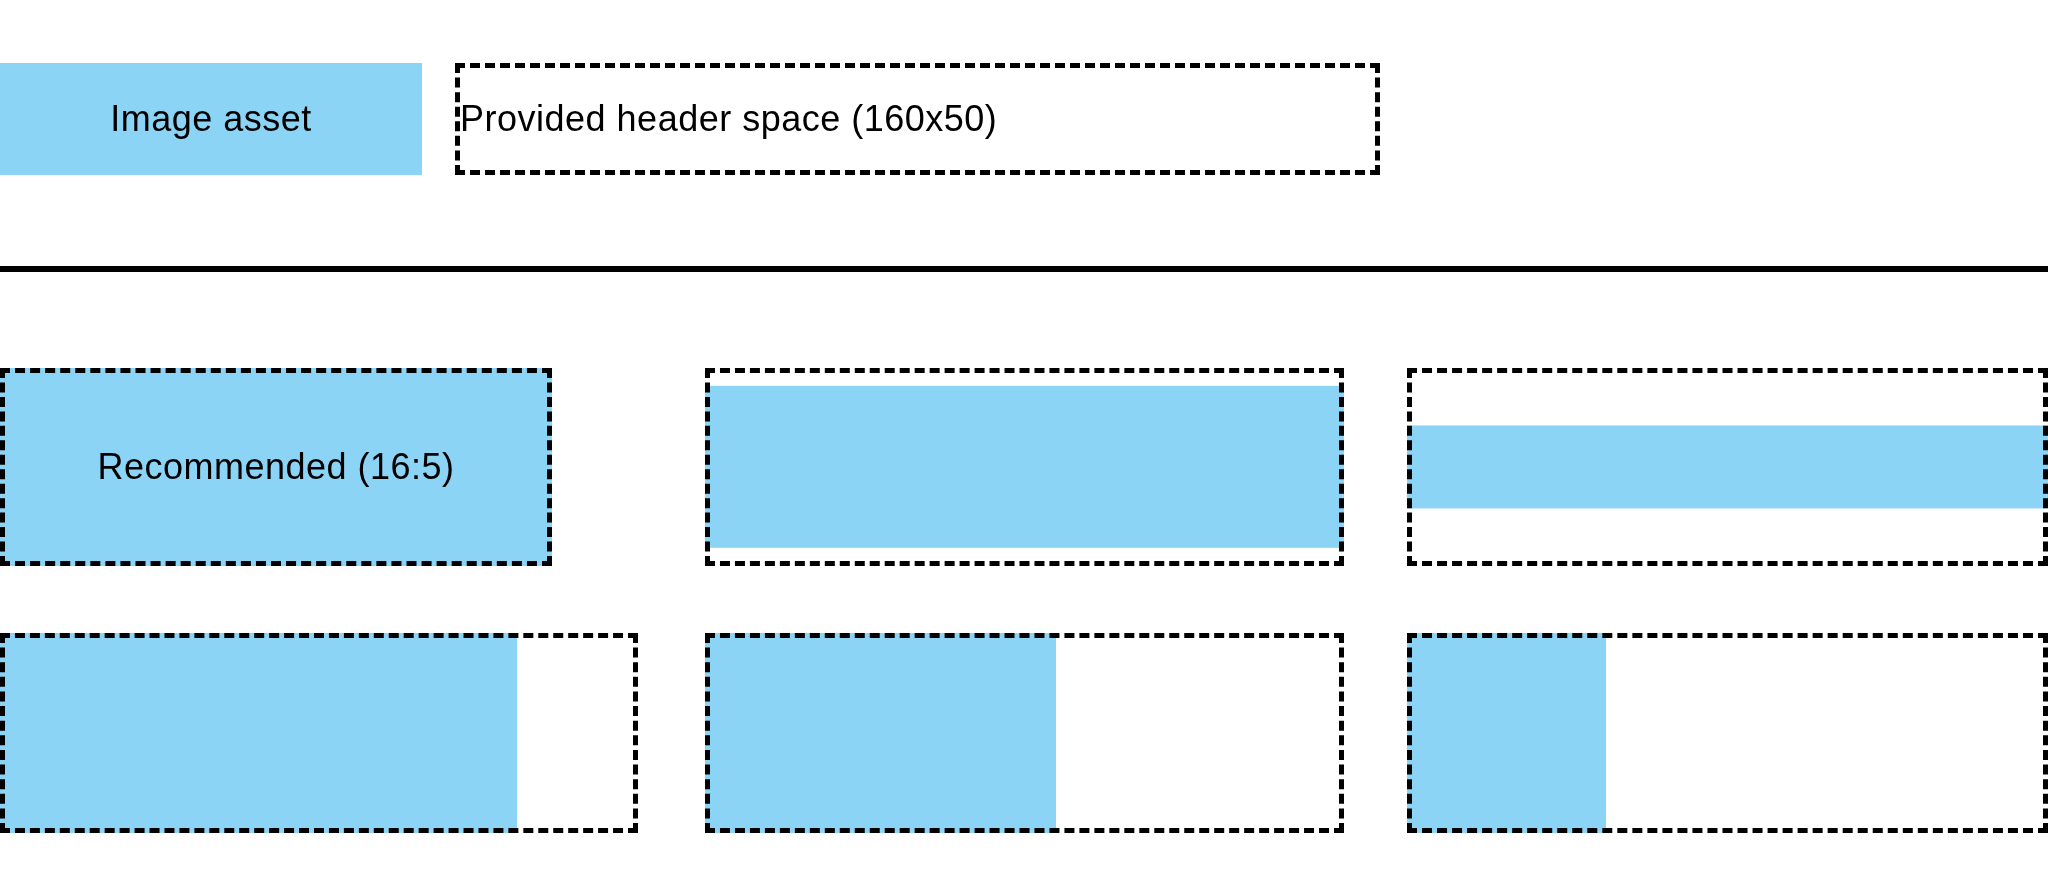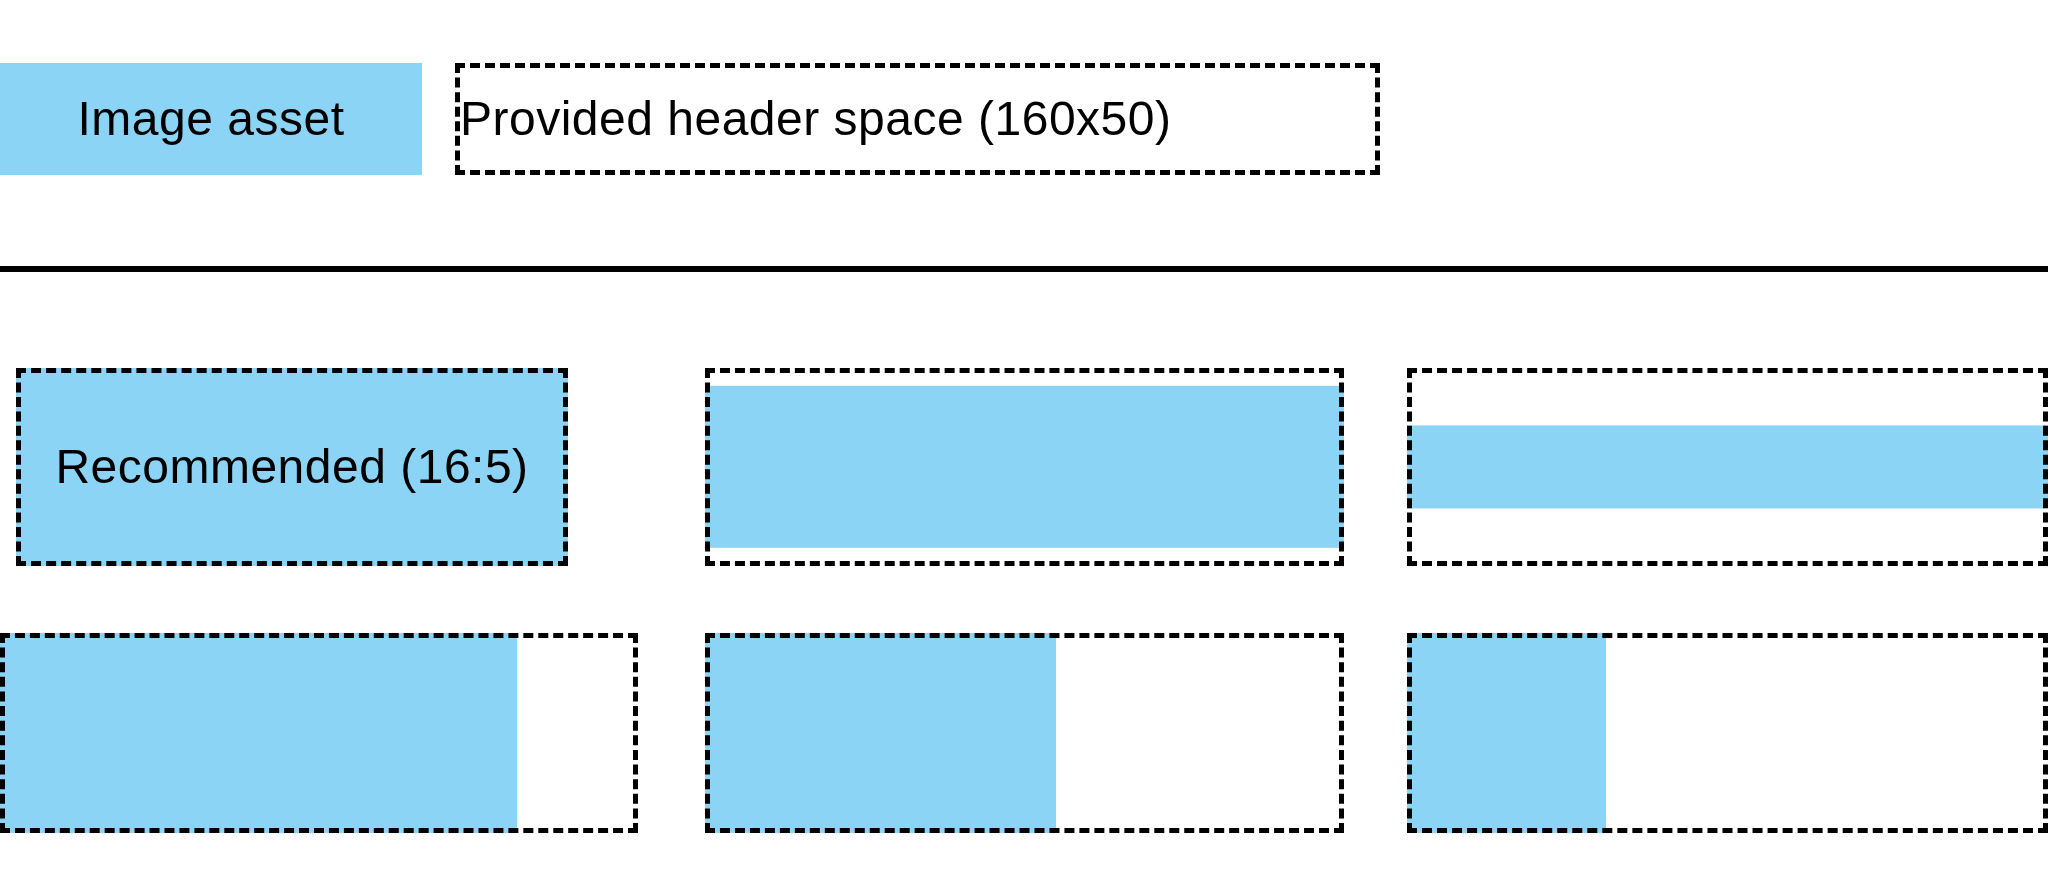--- a/index.html
+++ b/index.html
@@ -24,21 +24,21 @@
   }
   .legend-dashed {
     position: absolute;
     left: 455px; top: 63px;
     width: 925px; height: 112px;
     box-sizing: border-box;
     border: 5px dashed #000;
     display: flex; align-items: center; 
   }
   .label {
-    font-size: 48px;
+    font-size: 36px;
     letter-spacing: 0.5px;
     white-space: nowrap;
     line-height: 1;
   }
 
   
   .divider {
     position: absolute;
     left: 0; top: 266px;
     width: 2048px; height: 6px;
@@ -64,21 +64,21 @@
     left: 0; top: 0;
     background: var(--accent, #8BD4F5);
   }
   .demo-box .box-label {
     position: absolute;
     inset: 0;
     display: flex; align-items: center; justify-content: center;
     z-index: 2;
   }
 
-  .b1 { left: 16px;      top: 368px; width: 552px; height: 198px; }
+  .b1 { left: 0;      top: 368px; width: 552px; height: 198px; }
   .b2 { left: 705px;  top: 368px; width: 639px; height: 198px; }
   .b3 { left: 1407px; top: 368px; width: 641px; height: 198px; }
   .b4 { left: 0;      top: 633px; width: 638px; height: 200px; }
   .b5 { left: 705px;  top: 633px; width: 639px; height: 200px; }
   .b6 { left: 1407px; top: 633px; width: 641px; height: 200px; }
 </style>
 </head>
 <body>
 
 <div class="canvas" style="--accent: #8BD4F5;">

